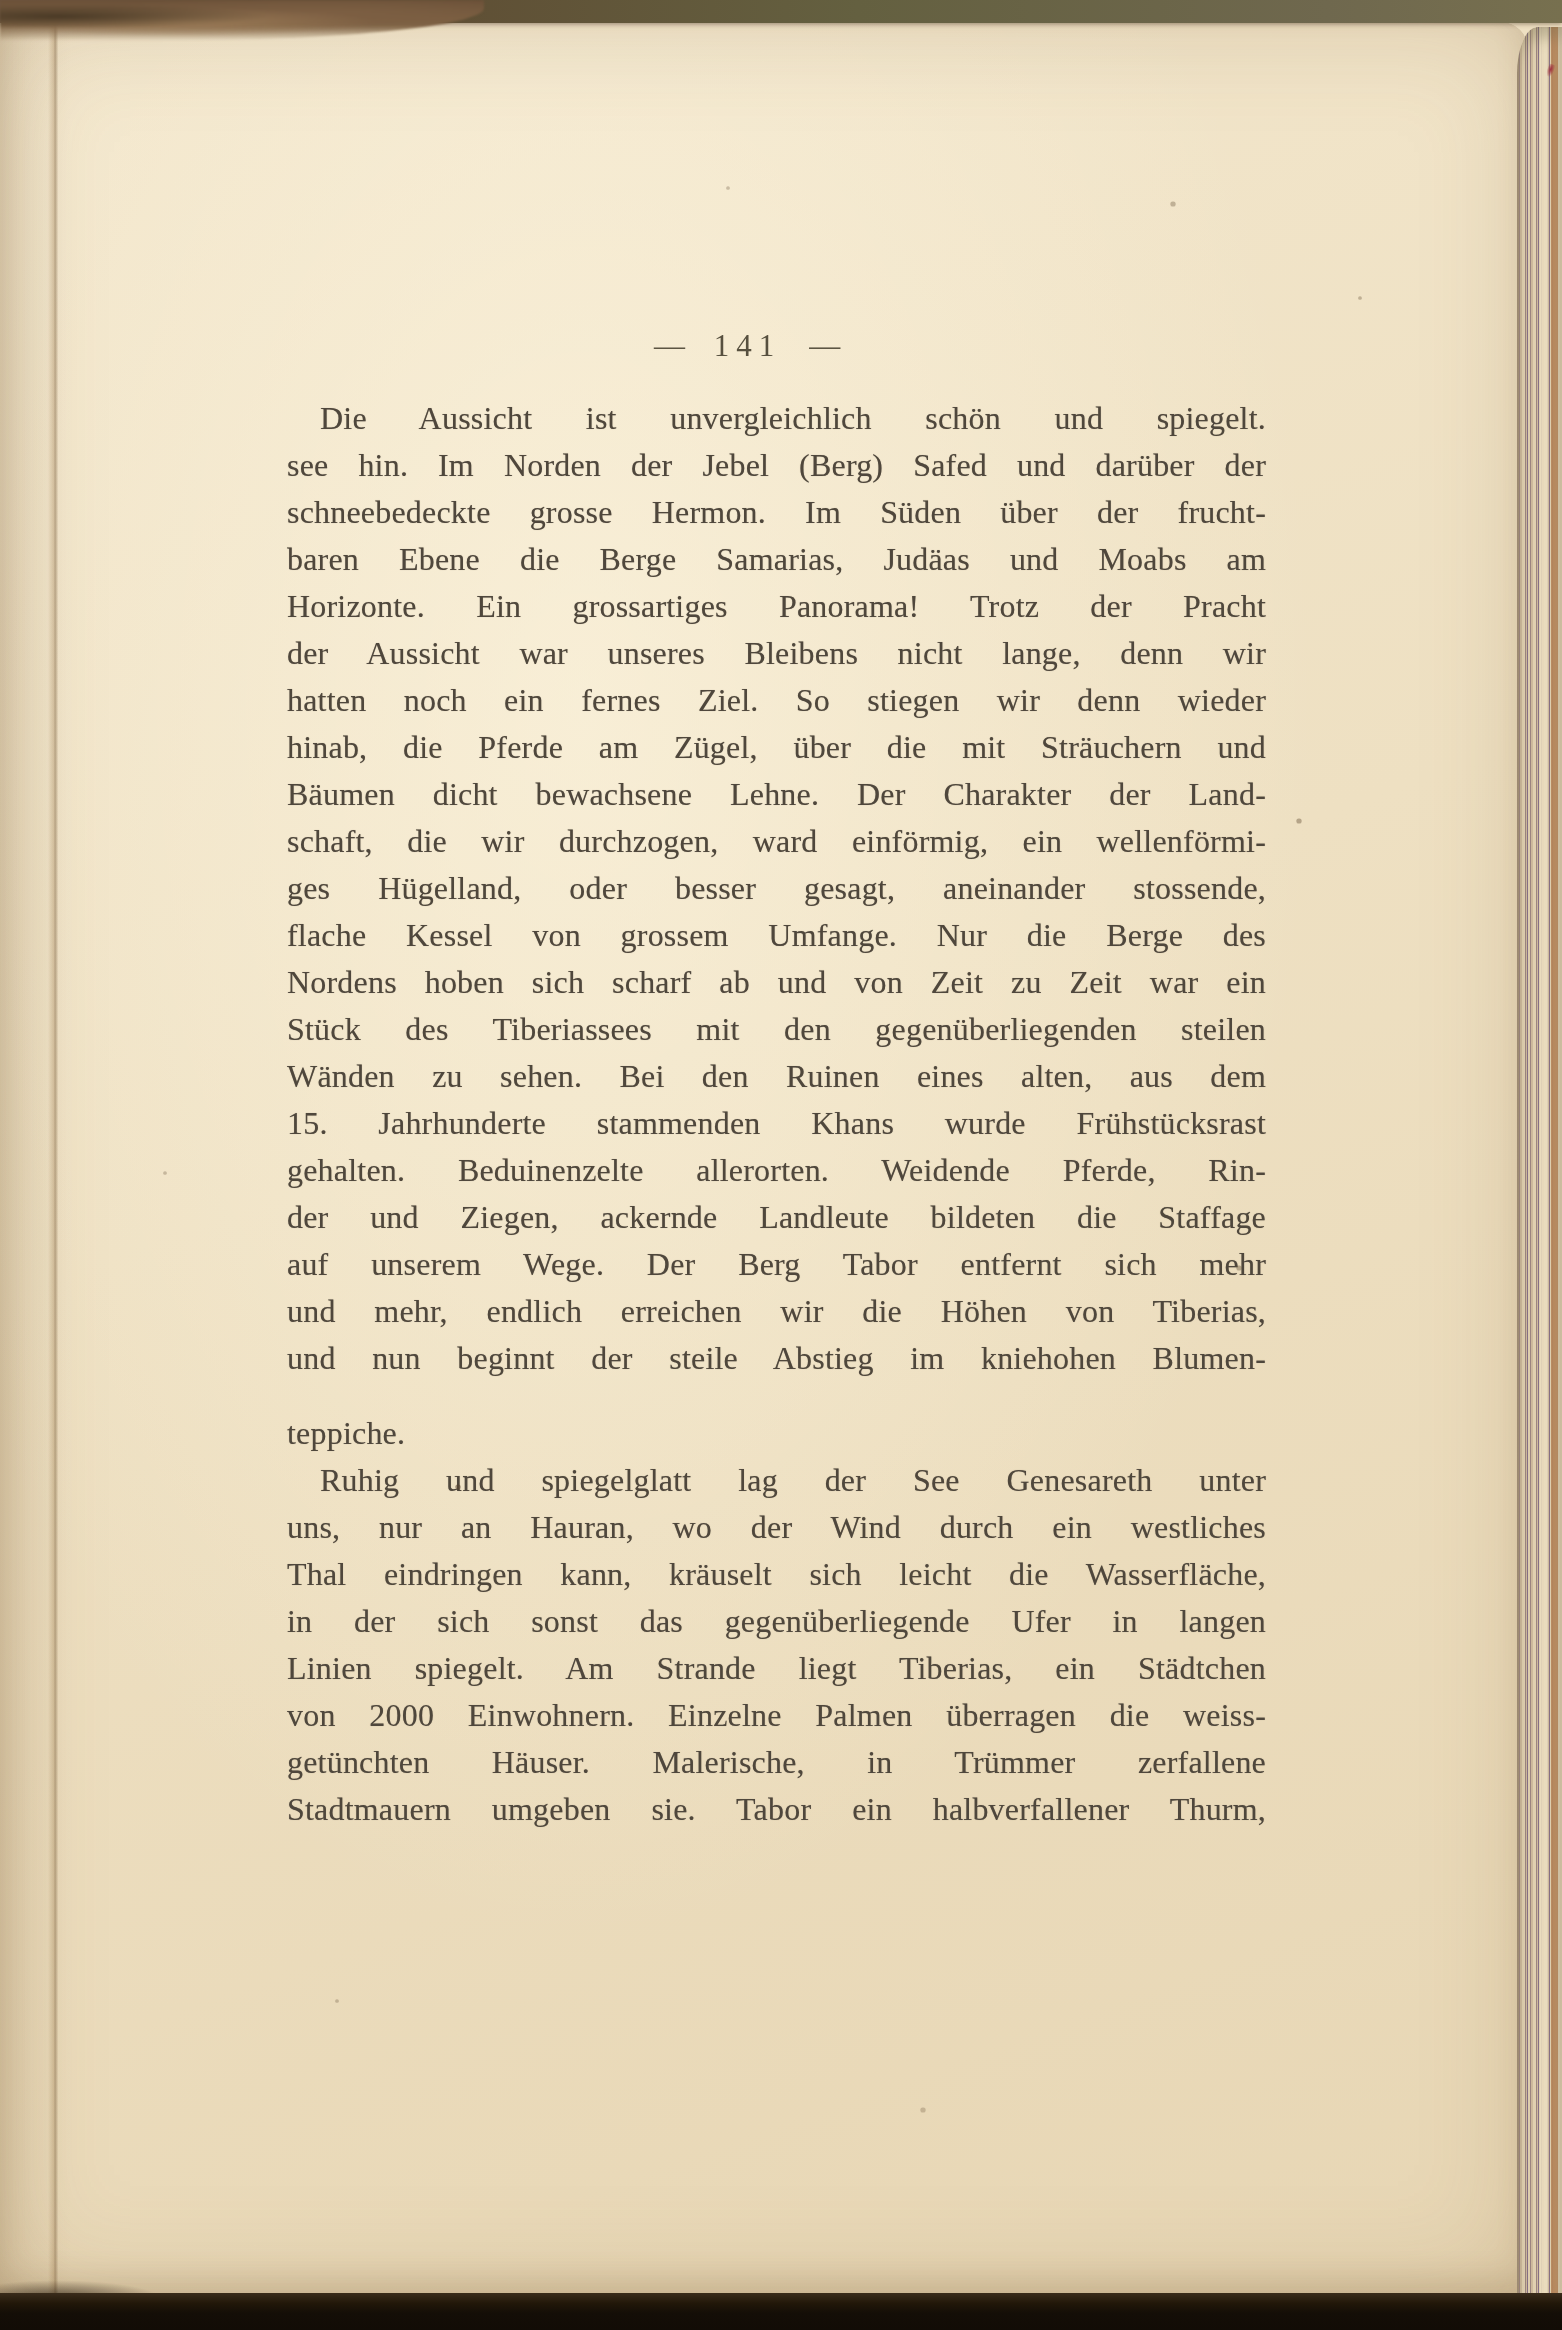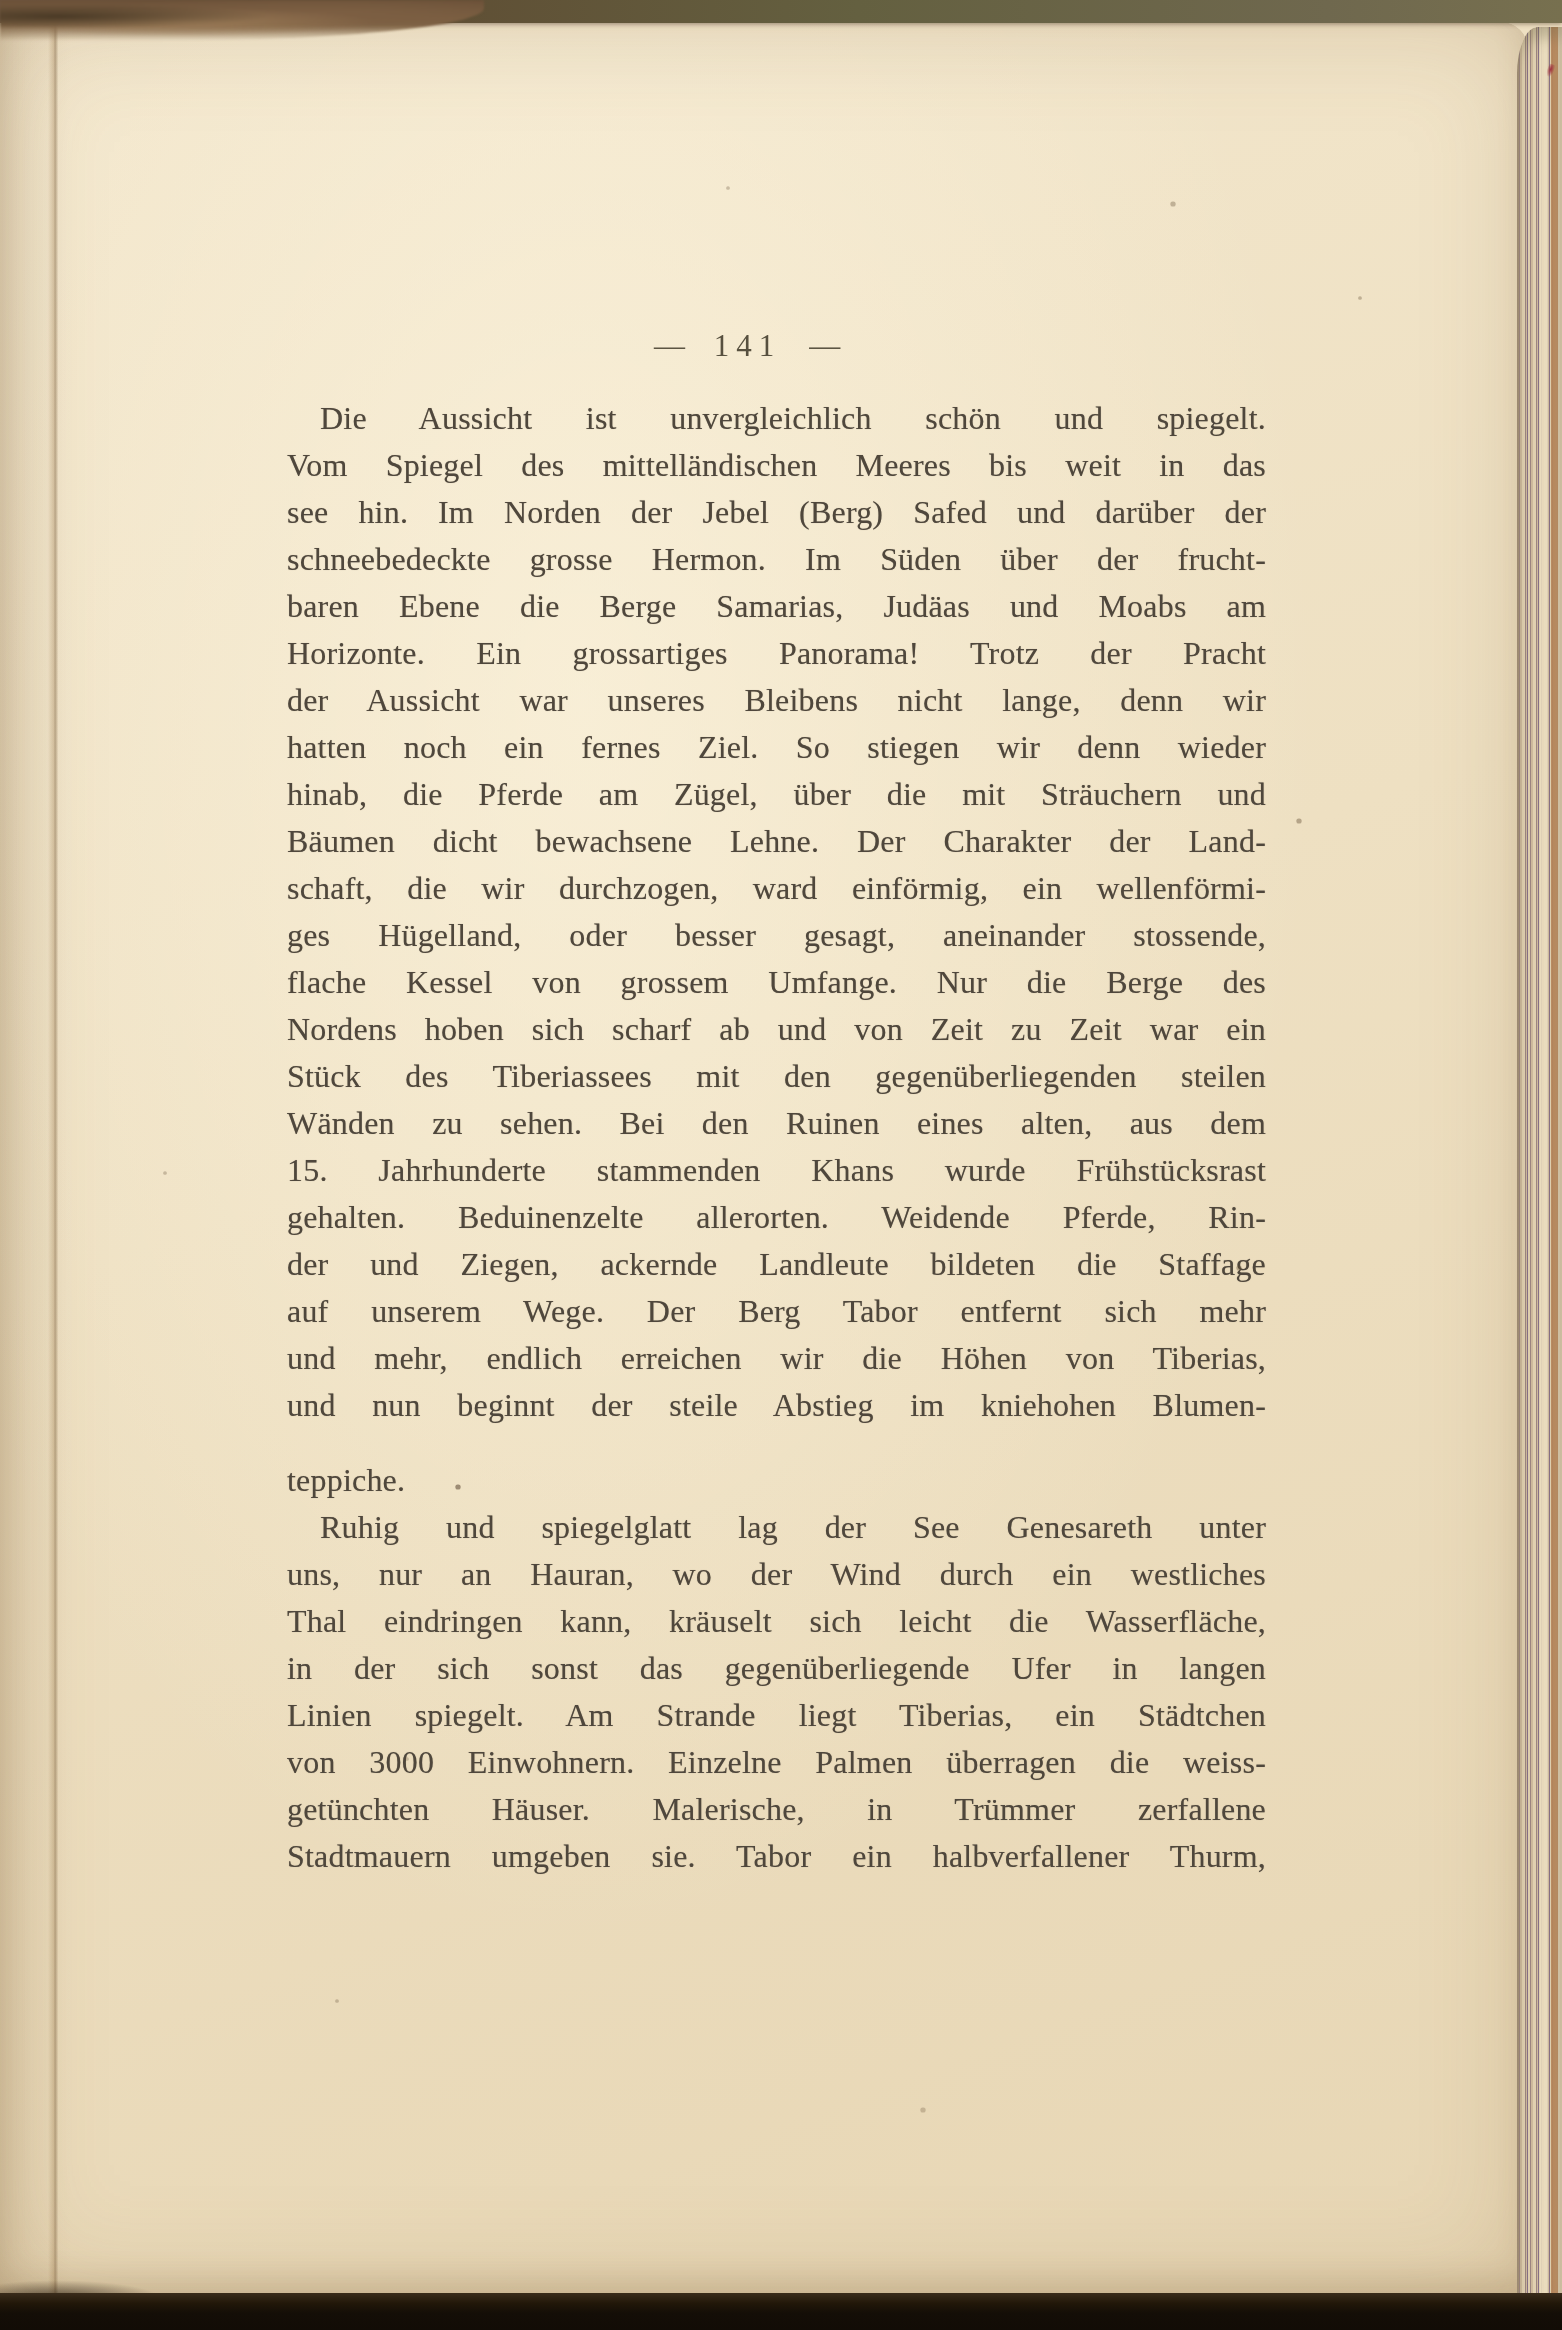--- a/index.html
+++ b/index.html
@@ -122,21 +122,20 @@
   <div class="page">
     <div class="gutter-shade"></div>
     <div class="gutter-crease"></div>
 
     <div class="page-header">
       <span class="dash">—</span><span class="num">141</span><span class="dash">—</span>
     </div>
 
     <div class="text-block" id="text-block">
         <div class="line indent">Die Aussicht ist unvergleichlich schön und spiegelt.</div>
-        <div class="line">Vom Spiegel des mittelländischen Meeres bis weit in das</div>
         <div class="line">see hin. Im Norden der Jebel (Berg) Safed und darüber der</div>
         <div class="line">schneebedeckte grosse Hermon. Im Süden über der frucht-</div>
         <div class="line">baren Ebene die Berge Samarias, Judäas und Moabs am</div>
         <div class="line">Horizonte. Ein grossartiges Panorama! Trotz der Pracht</div>
         <div class="line">der Aussicht war unseres Bleibens nicht lange, denn wir</div>
         <div class="line">hatten noch ein fernes Ziel. So stiegen wir denn wieder</div>
         <div class="line">hinab, die Pferde am Zügel, über die mit Sträuchern und</div>
         <div class="line">Bäumen dicht bewachsene Lehne. Der Charakter der Land-</div>
         <div class="line">schaft, die wir durchzogen, ward einförmig, ein wellenförmi-</div>
         <div class="line">ges Hügelland, oder besser gesagt, aneinander stossende,</div>
@@ -149,21 +148,21 @@
         <div class="line">der und Ziegen, ackernde Landleute bildeten die Staffage</div>
         <div class="line">auf unserem Wege. Der Berg Tabor entfernt sich mehr</div>
         <div class="line">und mehr, endlich erreichen wir die Höhen von Tiberias,</div>
         <div class="line">und nun beginnt der steile Abstieg im kniehohen Blumen-</div>
         <div class="line flush">teppiche.</div>
         <div class="line indent">Ruhig und spiegelglatt lag der See Genesareth unter</div>
         <div class="line">uns, nur an Hauran, wo der Wind durch ein westliches</div>
         <div class="line">Thal eindringen kann, kräuselt sich leicht die Wasserfläche,</div>
         <div class="line">in der sich sonst das gegenüberliegende Ufer in langen</div>
         <div class="line">Linien spiegelt. Am Strande liegt Tiberias, ein Städtchen</div>
-        <div class="line">von 3000 Einwohnern. Einzelne Palmen überragen die weiss-</div>
+        <div class="line">von 2000 Einwohnern. Einzelne Palmen überragen die weiss-</div>
         <div class="line">getünchten Häuser. Malerische, in Trümmer zerfallene</div>
         <div class="line">Stadtmauern umgeben sie. Tabor ein halbverfallener Thurm,</div>
       </div>
   </div>
 
   <div class="specks"></div>
 
   <div class="fore-edge">
     <div class="red-mark"></div>
   </div>

